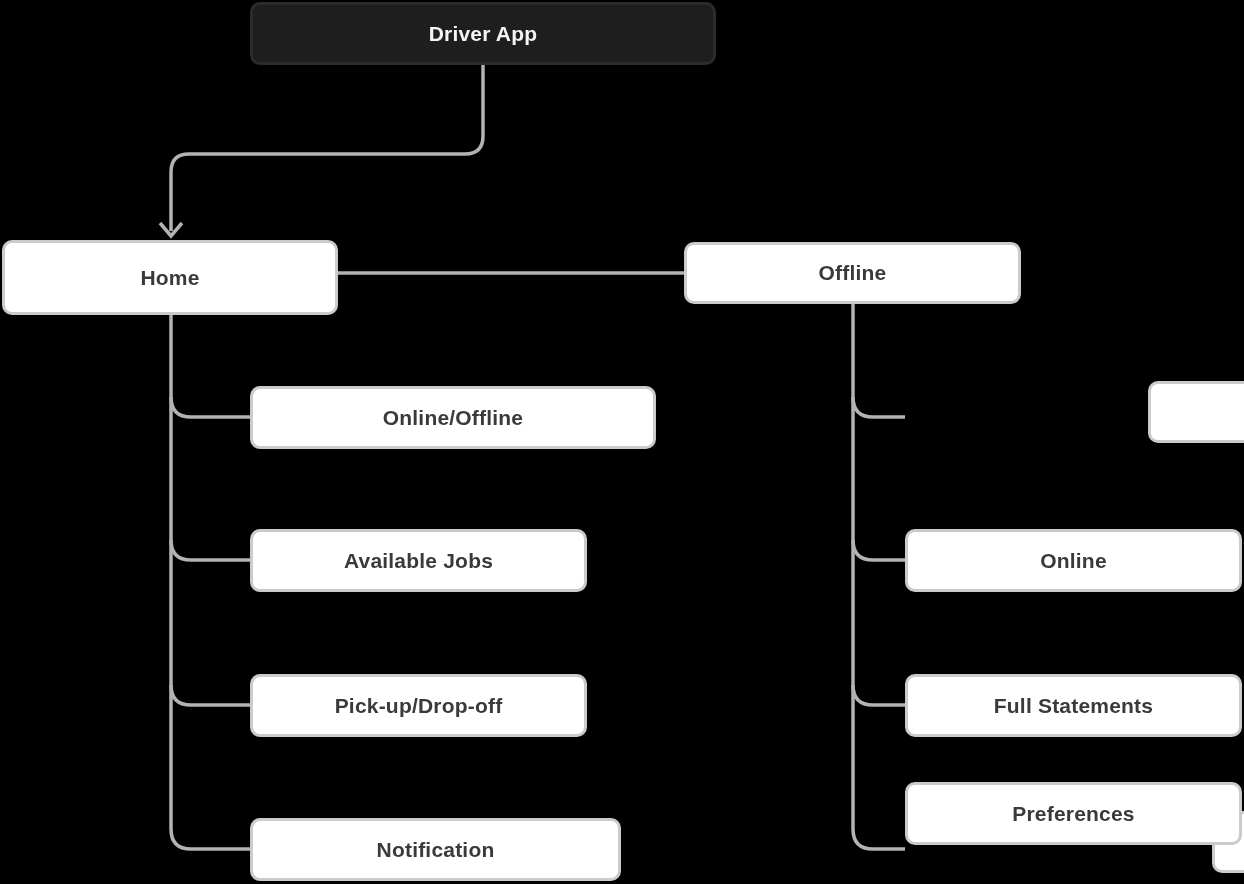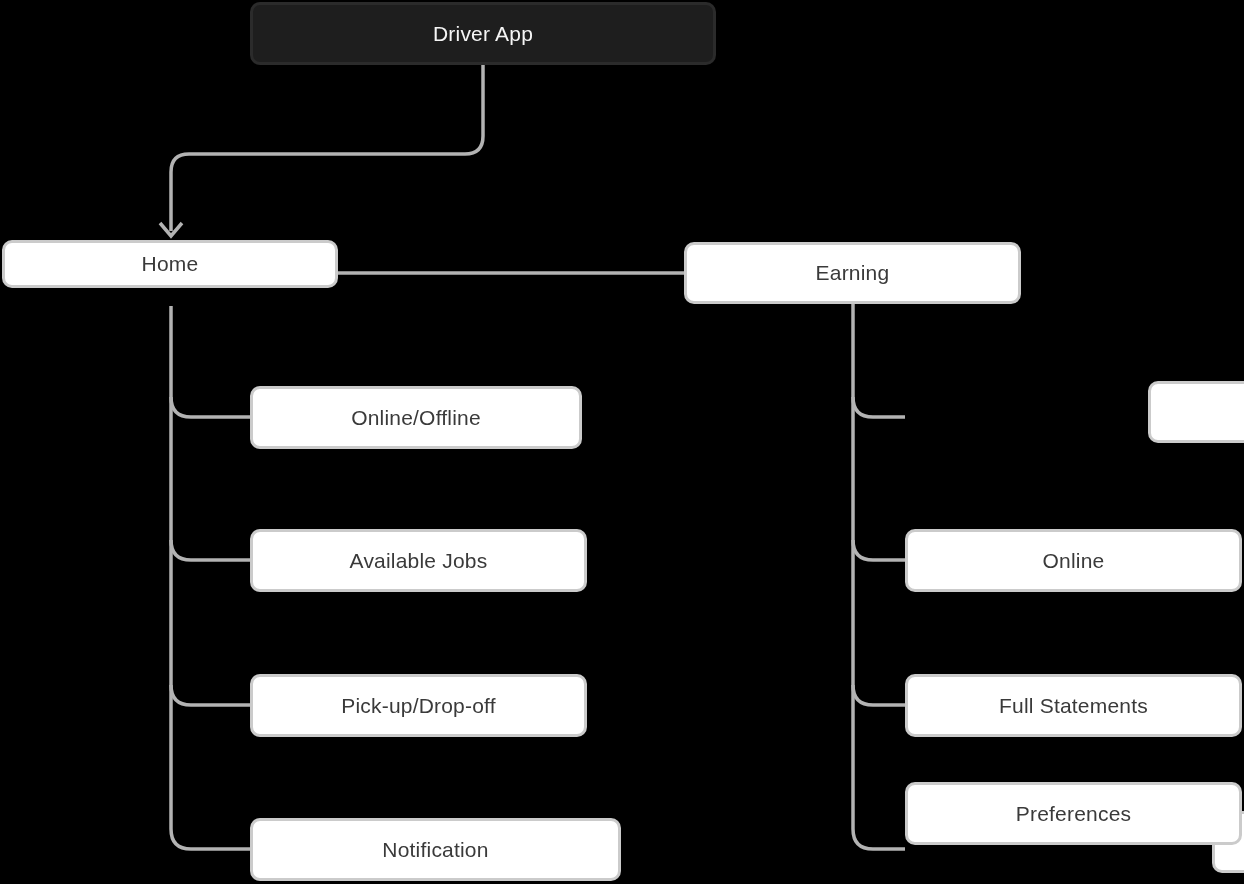--- a/index.html
+++ b/index.html
@@ -33,39 +33,40 @@
     position:absolute;
     box-sizing:border-box;
     background:var(--node-fill);
     border:3px solid var(--node-border);
     border-radius:10px;
     display:flex;align-items:center;justify-content:center;
     font-size:21px;
     color:var(--node-text);
     z-index:3;
     letter-spacing:.2px;
+    font-weight:bold;
   }
   .node.root{
     background:var(--root-fill);
     border-color:var(--root-border);
     color:var(--root-text);
   }
   .ghost-card{
     position:absolute;
     box-sizing:border-box;
     background:var(--node-fill);
     border:3px solid var(--node-border);
     border-radius:10px;
     z-index:2;
   }
   
   .pos-driver       {left:250px; top:2px;   width:466px; height:63px;}
-  .pos-home         {left:2px;   top:240px; width:336px; height:48px;}
+  .pos-home         {left:2px;   top:240px; width:336px; height:75px;}
   .pos-profile      {left:684px; top:242px; width:337px; height:62px;}
-  .pos-l1{left:250px; top:386px; width:332px; height:63px;}
+  .pos-l1{left:250px; top:386px; width:406px; height:63px;}
   .pos-l2{left:250px; top:529px; width:337px; height:63px;}
   .pos-l3{left:250px; top:674px; width:337px; height:63px;}
   .pos-l4{left:250px; top:818px; width:371px; height:63px;}
   .pos-r1{left:905px; top:386px; width:337px; height:63px;}
   .pos-r2{left:905px; top:529px; width:337px; height:63px;}
   .pos-r3{left:905px; top:674px; width:337px; height:63px;}
   .pos-r4{left:905px; top:782px; width:337px; height:63px;}
   .pos-ghost-nameid      {left:1148px; top:381px; width:160px; height:62px;}
   .pos-ghost-preferences {left:1212px; top:811px; width:120px; height:62px;}
 </style>
@@ -97,21 +98,21 @@
 
   <div class="node root pos-driver">
     <span>Driver App</span>
   </div>
 
   <div class="node pos-home">
     <span>Home</span>
   </div>
 
   <div class="node pos-profile">
-    <span>Earning</span>
+    <span>Offline</span>
   </div>
 
   <div class="node pos-l1">
     <span>Online/Offline</span>
   </div>
   <div class="node pos-l2">
     <span>Available Jobs</span>
   </div>
   <div class="node pos-l3">
     <span>Pick-up/Drop-off</span>

